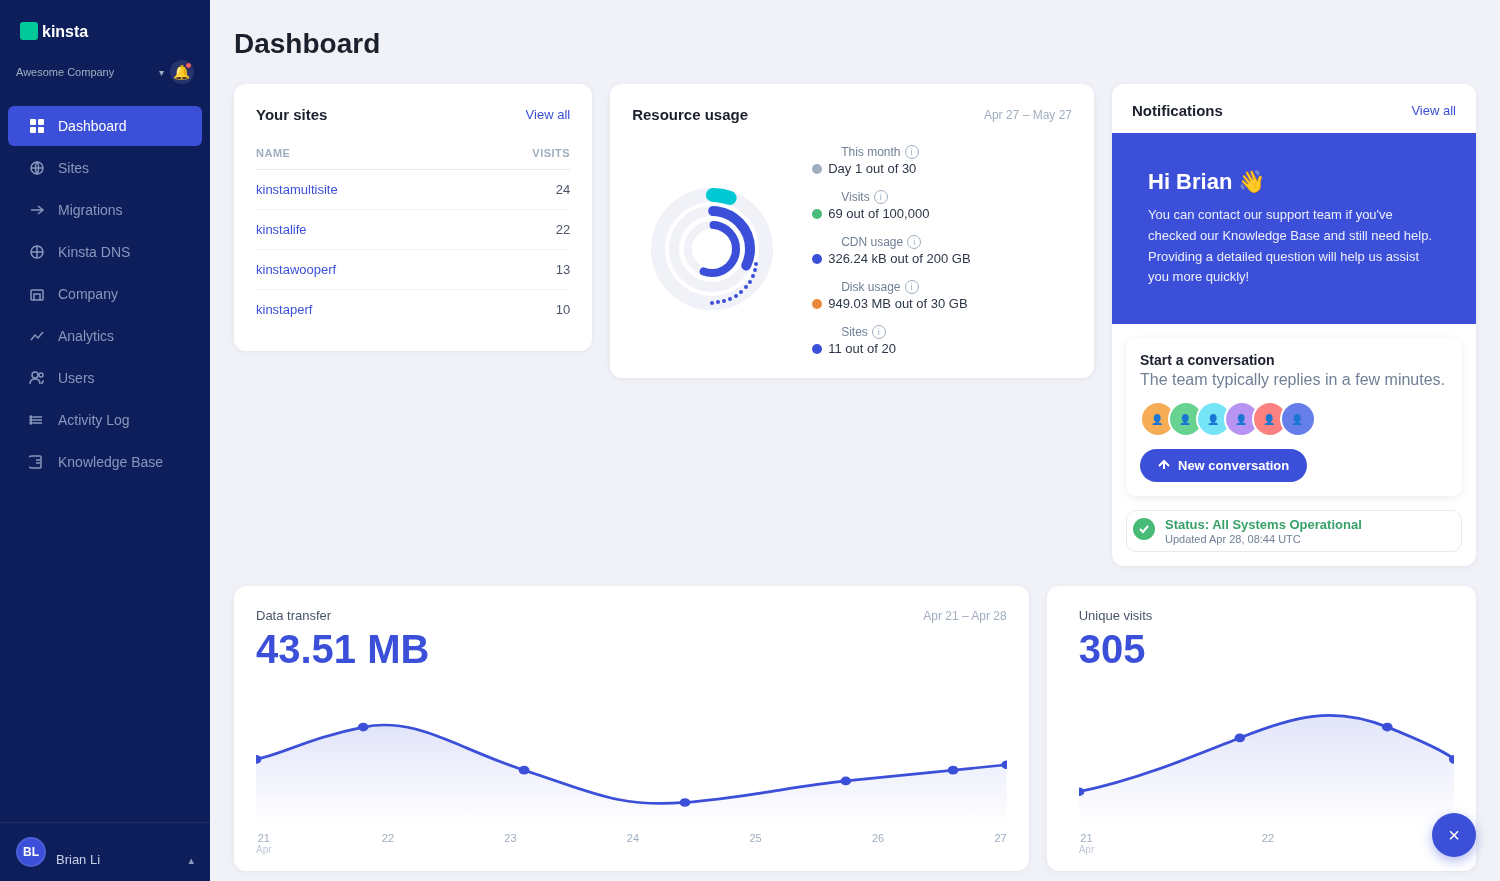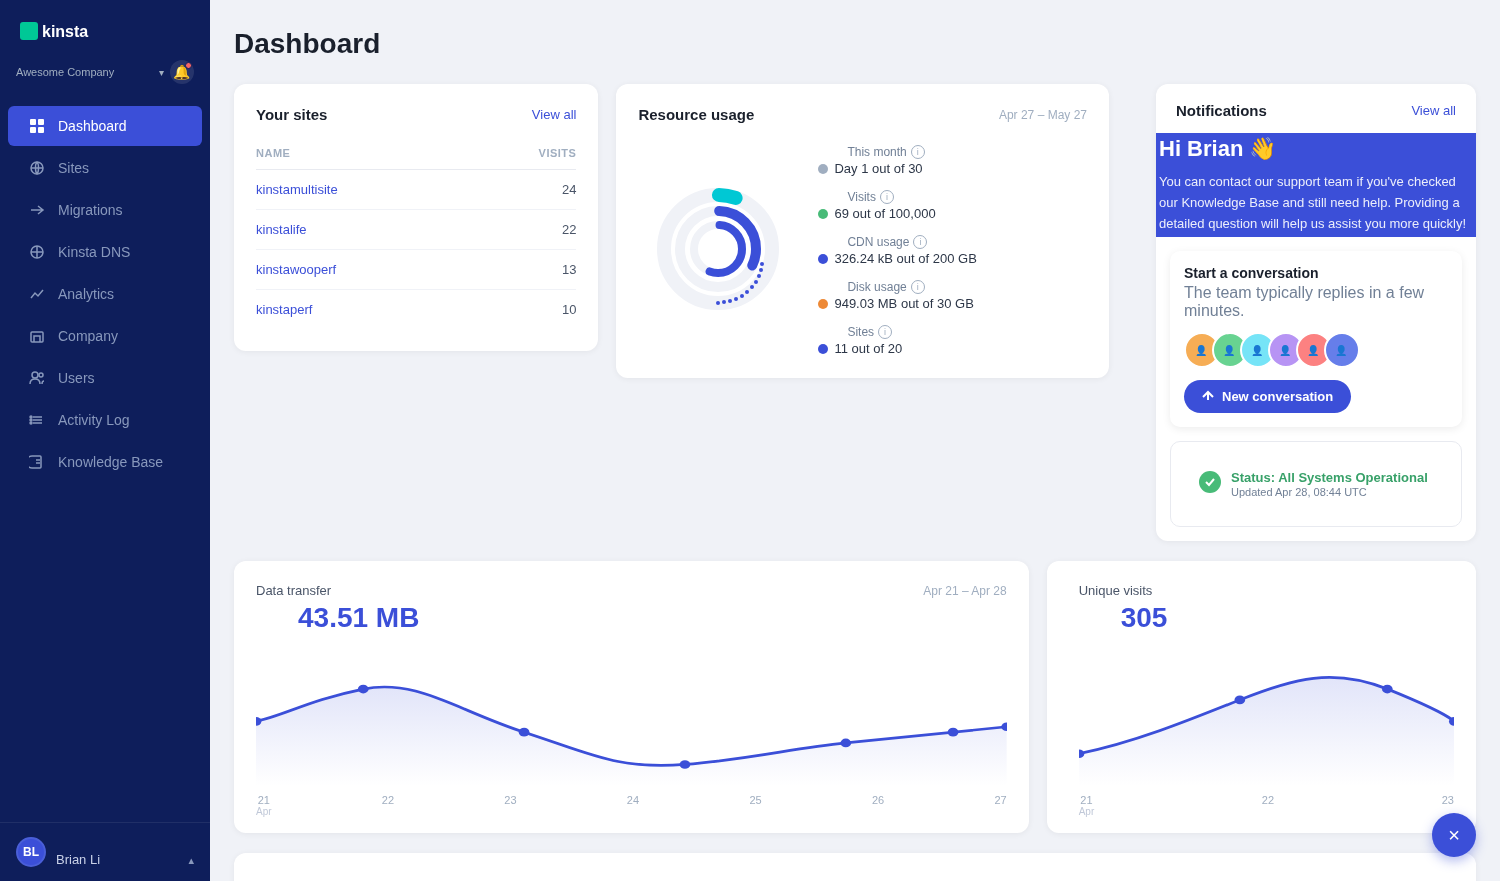--- a/index.html
+++ b/index.html
@@ -142,46 +142,46 @@
     .resource-stats { flex: 1; display: flex; flex-direction: column; gap: 14px; padding-top: 4px; }
     .resource-section-title { font-size: 12px; color: #718096; font-weight: 500; display: flex; align-items: center; gap: 4px; margin-bottom: 2px; margin-left: 29px; }
     .resource-value { font-size: 13px; color: #2d3748; display: flex; align-items: center; gap: 6px; }
     .dot { width: 10px; height: 10px; border-radius: 50%; flex-shrink: 0; }
     .dot-gray { background: #a0aec0; }
     .dot-green { background: #48bb78; }
     .dot-blue { background: #3b4fd8; }
     .dot-orange { background: #ed8936; }
 
     
-    .notif-panel { width: 320px; background: #fff; border-radius: 12px; box-shadow: 0 1px 6px rgba(0,0,0,0.06); overflow: hidden; margin-left: 29px; }
+    .notif-panel { width: 364px; background: #fff; border-radius: 12px; box-shadow: 0 1px 6px rgba(0,0,0,0.06); overflow: hidden; }
     .notif-header { display: flex; justify-content: space-between; align-items: center; padding: 18px 20px 14px; }
     .notif-title { font-size: 15px; font-weight: 600; color: #1a202c; }
     .notif-view-all { font-size: 13px; color: #3b4fd8; cursor: pointer; font-weight: 500; }
-    .notif-hero { background: #3b4fd8; padding: 3px; color: #fff; }
+    .notif-hero { background: #3b4fd8; padding: 36px; color: #fff; }
     .notif-hi { font-size: 22px; font-weight: 700; margin-bottom: 10px; }
     .notif-desc { font-size: 13px; line-height: 1.6; color: rgba(255,255,255,0.9); }
     .start-conv-box { background: #fff; margin: 14px; border-radius: 10px; padding: 14px; box-shadow: 0 2px 8px rgba(0,0,0,0.08); }
     .conv-title { font-size: 14px; font-weight: 600; color: #1a202c; margin-bottom: 3px; }
     .conv-subtitle { font-size: 16px; color: #718096; margin-bottom: 12px; }
     .conv-avatars { display: flex; margin-bottom: 12px; }
     .conv-avatar { width: 36px; height: 36px; border-radius: 50%; border: 2px solid #fff; margin-left: -8px; overflow: hidden; background: #cbd5e0; display: flex; align-items: center; justify-content: center; font-size: 10px; color: #4a5568; }
     .conv-avatar:first-child { margin-left: 0; }
     .new-conv-btn { background: #3b4fd8; color: #fff; border: none; border-radius: 20px; padding: 9px 18px; font-size: 13px; font-weight: 600; cursor: pointer; display: flex; align-items: center; gap: 6px; }
-    .status-box { margin: 0 14px 14px; border-radius: 10px; padding: 28px; border: 1px solid #e8eaf0; display: flex; align-items: flex-start; gap: 10px; }
+    .status-box { margin: 0 14px 14px; border-radius: 10px; padding: 6px; border: 1px solid #e8eaf0; display: flex; align-items: flex-start; gap: 10px; }
     .status-icon { width: 22px; height: 22px; border-radius: 50%; background: #48bb78; display: flex; align-items: center; justify-content: center; flex-shrink: 0; margin-top: 1px; }
     .status-text-title { font-size: 13px; font-weight: 600; color: #38a169; }
     .status-text-sub { font-size: 11px; color: #718096; margin-top: 1px; }
 
     
     .bottom-row { display: flex; gap: 18px; }
     .transfer-card { flex: 1; background: #fff; border-radius: 12px; padding: 22px 22px 16px; box-shadow: 0 1px 6px rgba(0,0,0,0.06); }
     .transfer-header { display: flex; justify-content: space-between; align-items: center; margin-bottom: 4px; }
     .transfer-label { font-size: 13px; color: #4a5568; font-weight: 500; }
     .transfer-date { font-size: 12px; color: #a0aec0; }
-    .transfer-value { font-size: 28px; font-weight: 700; color: #3b4fd8; margin-bottom: 12px; margin-left: 42px; }
+    .transfer-value { font-size: 40px; font-weight: 700; color: #3b4fd8; margin-bottom: 12px; }
     .chart-area { height: 140px; position: relative; overflow: hidden; }
     .x-labels { display: flex; justify-content: space-between; padding: 8px 0 0; }
     .x-label { font-size: 11px; color: #a0aec0; text-align: center; }
     .x-label-sub { font-size: 10px; color: #c0c8d8; }
 
     
     .cdn-card { background: #fff; border-radius: 12px; padding: 22px; box-shadow: 0 1px 6px rgba(0,0,0,0.06); flex: 1; }
 
     
     .close-fab { position: fixed; bottom: 24px; right: 24px; width: 44px; height: 44px; border-radius: 50%; background: #3b4fd8; color: #fff; display: flex; align-items: center; justify-content: center; cursor: pointer; font-size: 20px; box-shadow: 0 4px 12px rgba(59,79,216,0.4); z-index: 100; }
@@ -261,34 +261,34 @@
             <line x1="8" y1="2" x2="8" y2="14"></line>
             <line x1="2" y1="8" x2="14" y2="8"></line>
           </svg>
       </span>
       <span>Kinsta DNS</span>
     </div>
 
     <div class="nav-item">
       <span class="nav-icon">
         <svg width="16" height="16" viewBox="0 0 16 16" fill="none" stroke="currentColor" stroke-width="1.5">
-            <polyline points="2,12 6,7 9,10 14,4"></polyline>
-          </svg>
-      </span>
-      <span>Analytics</span>
-    </div>
-
-    <div class="nav-item">
-      <span class="nav-icon">
-        <svg width="16" height="16" viewBox="0 0 16 16" fill="none" stroke="currentColor" stroke-width="1.5">
             <rect x="2" y="4" width="12" height="10" rx="1"></rect>
             <path d="M5 14V8h6v6"></path>
           </svg>
       </span>
       <span>Company</span>
+    </div>
+
+    <div class="nav-item">
+      <span class="nav-icon">
+        <svg width="16" height="16" viewBox="0 0 16 16" fill="none" stroke="currentColor" stroke-width="1.5">
+            <polyline points="2,12 6,7 9,10 14,4"></polyline>
+          </svg>
+      </span>
+      <span>Analytics</span>
     </div>
 
     <div class="nav-item">
       <span class="nav-icon">
         <svg width="16" height="16" viewBox="0 0 16 16" fill="none" stroke="currentColor" stroke-width="1.5">
             <circle cx="6" cy="5" r="3"></circle>
             <path d="M1 14c0-3 2-5 5-5s5 2 5 5"></path>
             <circle cx="12" cy="5" r="2"></circle>
             <path d="M13 14c0-2 1-3 2-3"></path>
           </svg>

